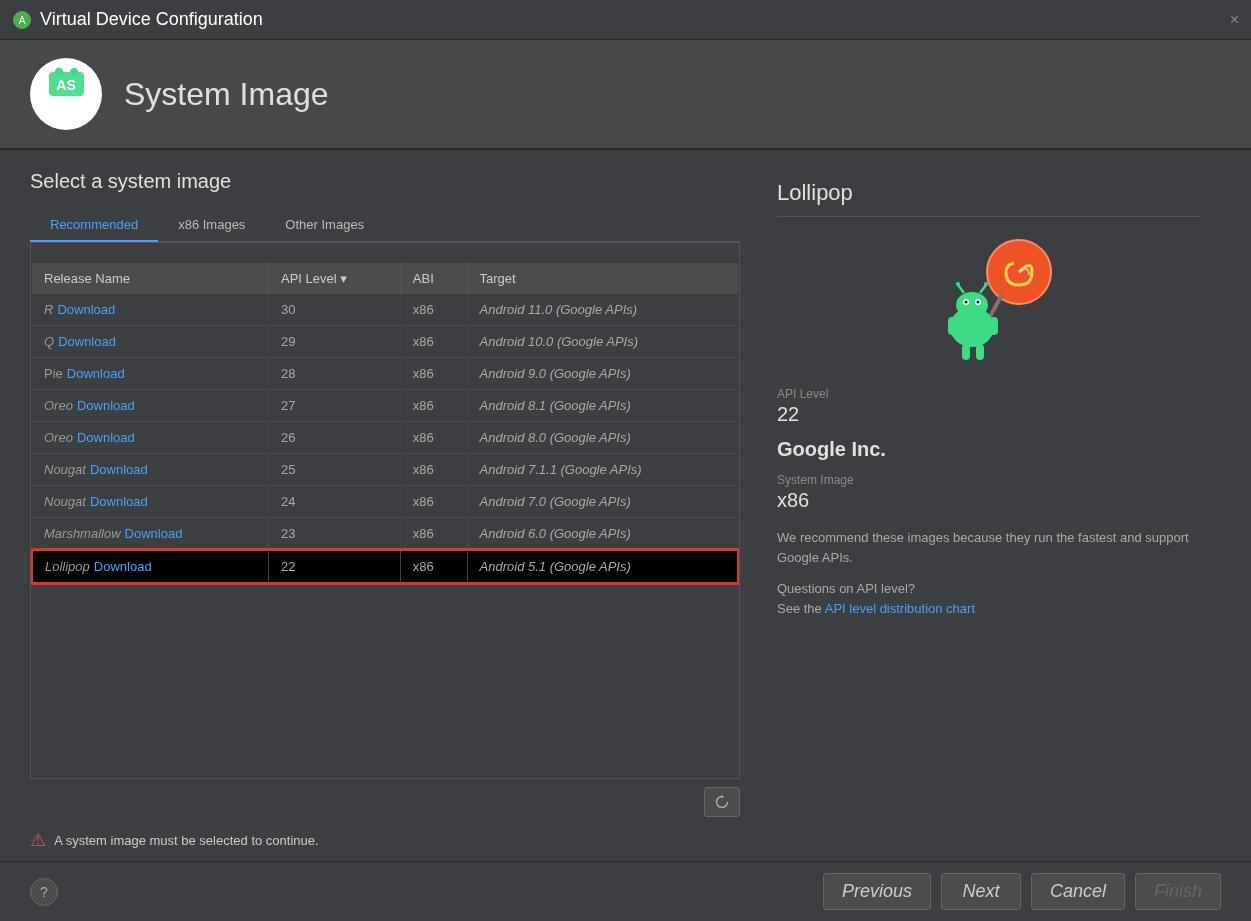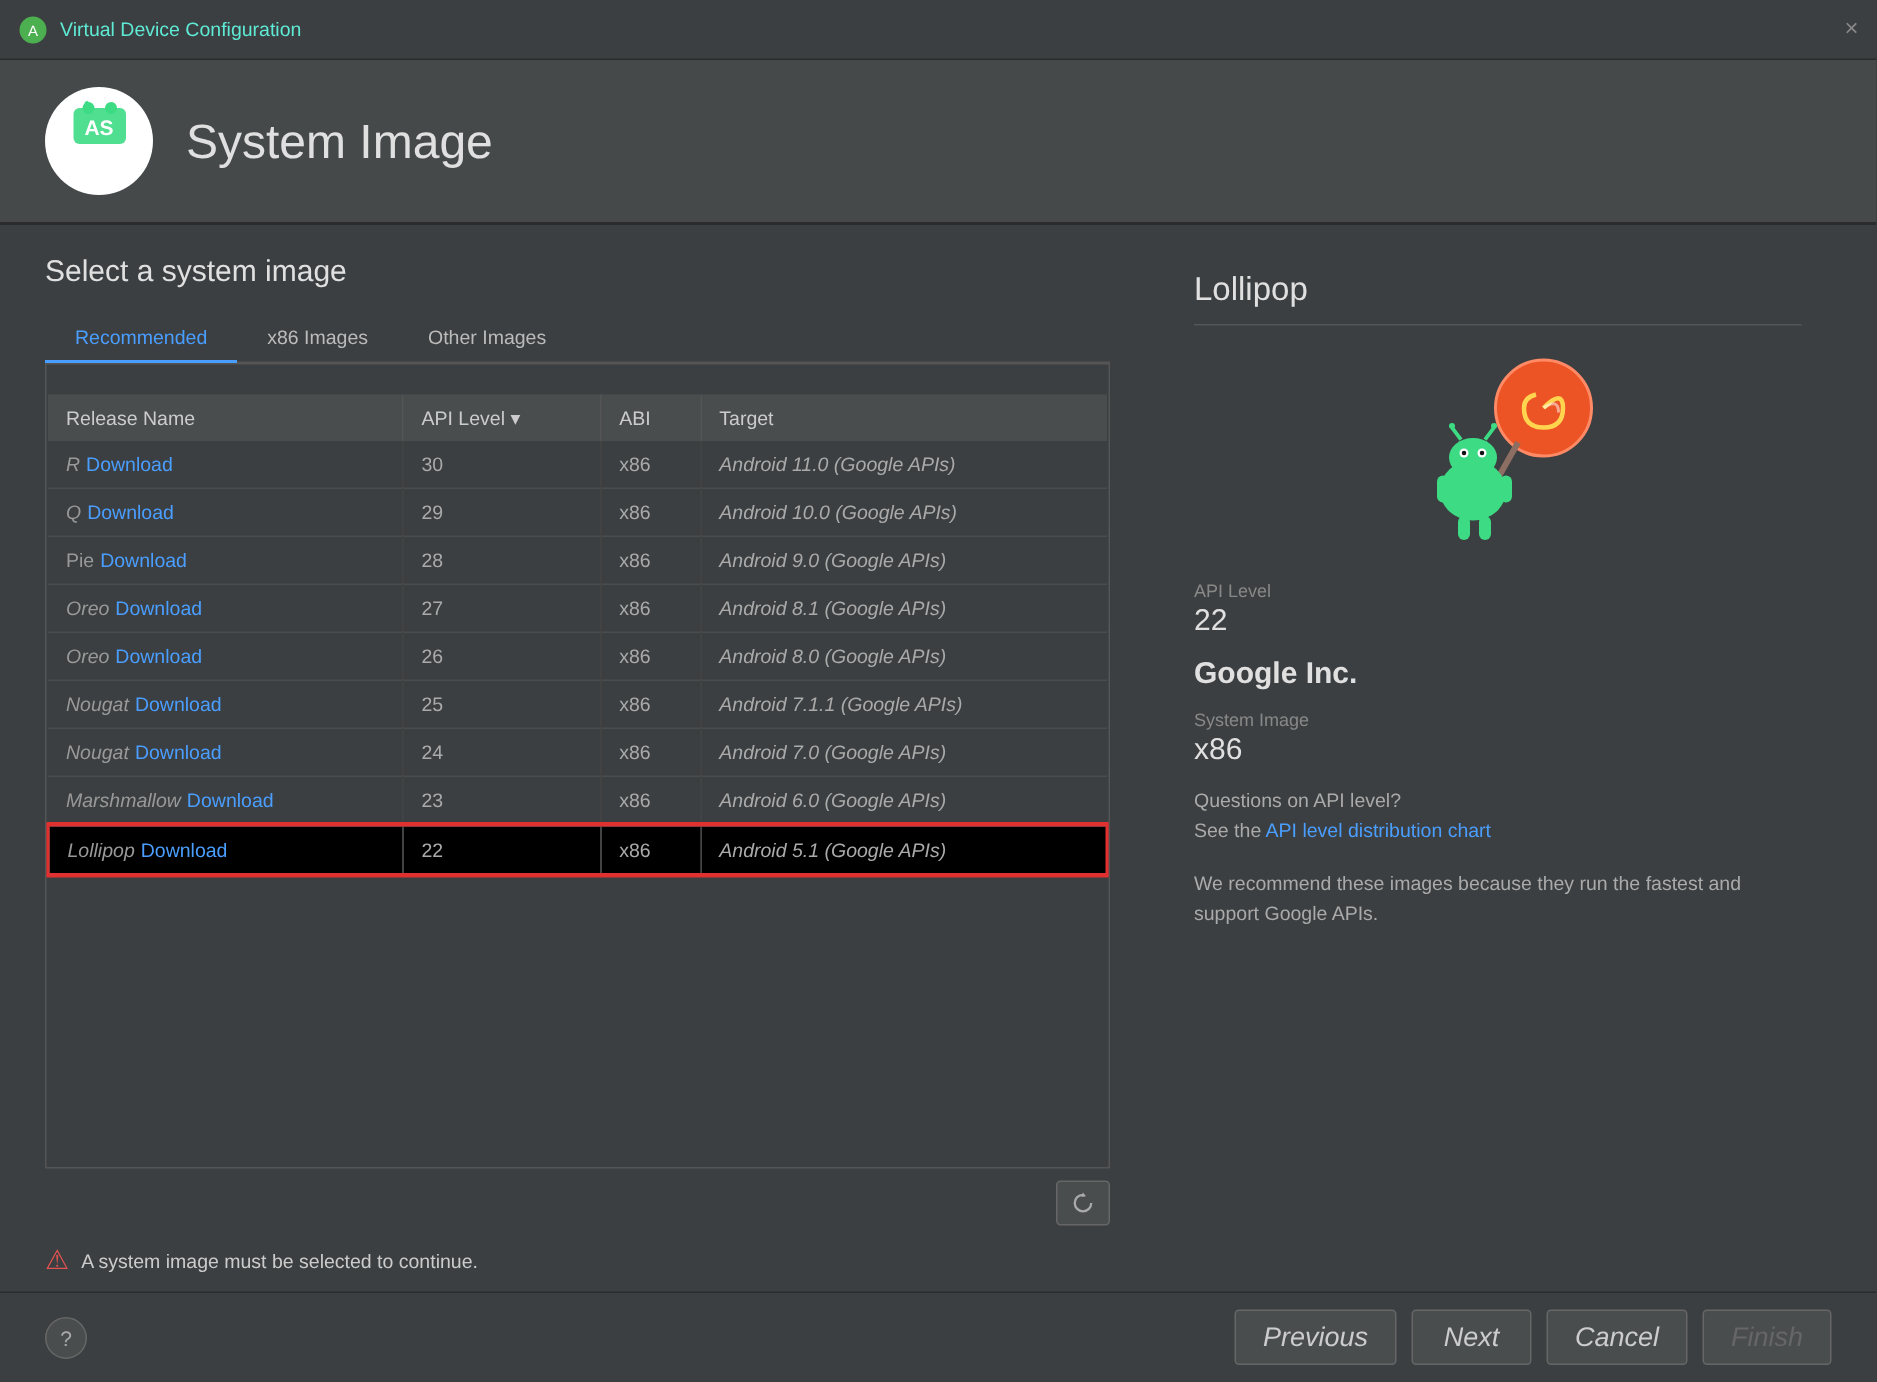--- a/index.html
+++ b/index.html
@@ -19,22 +19,22 @@
       align-items: center;
       padding: 0 12px;
       border-bottom: 1px solid #2b2b2b;
     }
     .title-bar-icon {
       width: 20px;
       height: 20px;
       margin-right: 8px;
     }
     .title-bar-text {
-      font-size: 13px;
-      color: #5eead4;
+      font-size: 18px;
+      color: #ffffff;
     }
     .title-bar-close {
       margin-left: auto;
       cursor: pointer;
       font-size: 16px;
       color: #888;
     }
     
     .header {
       background: #45494a;
@@ -58,21 +58,21 @@
     .header-title {
       font-size: 32px;
       color: #e0e0e0;
       font-weight: 300;
     }
     
     .main {
       display: flex;
       height: calc(921px - 40px - 110px - 60px);
       padding: 20px 30px 10px 30px;
-      gap: 36px;
+      gap: 17px;
     }
     
     .left-panel {
       flex: 0 0 710px;
       display: flex;
       flex-direction: column;
     }
     .section-title {
       font-size: 20px;
       color: #e0e0e0;
@@ -428,26 +428,26 @@
 
     <div class="detail-section">
       <div class="detail-value-bold">Google Inc.</div>
     </div>
 
     <div class="detail-section">
       <div class="detail-label">System Image</div>
       <div class="detail-value">x86</div>
     </div>
 
+    <p class="recommendation-text">We recommend these images because they run the fastest and support Google APIs.</p>
+
     <p class="recommendation-text" style="margin-top:12px;">
       <span>Questions on API level?</span><br>
       <span>See the </span><span class="api-link">API level distribution chart</span>
     </p>
-
-    <p class="recommendation-text">We recommend these images because they run the fastest and support Google APIs.</p>
   </div>
 </div>
 
 <div class="bottom-bar">
   <button class="btn-help">?</button>
   <button class="btn">Previous</button>
   <button class="btn">Next</button>
   <button class="btn">Cancel</button>
   <button class="btn" disabled="">Finish</button>
 </div>

